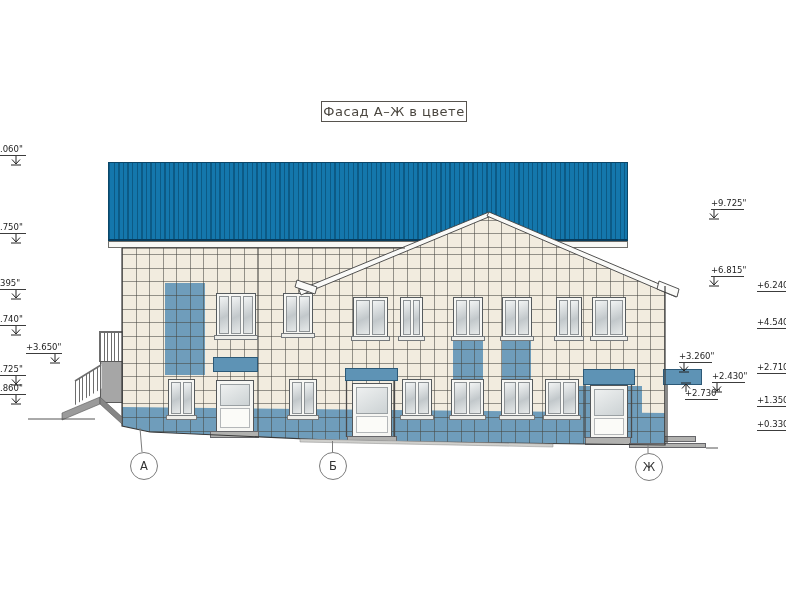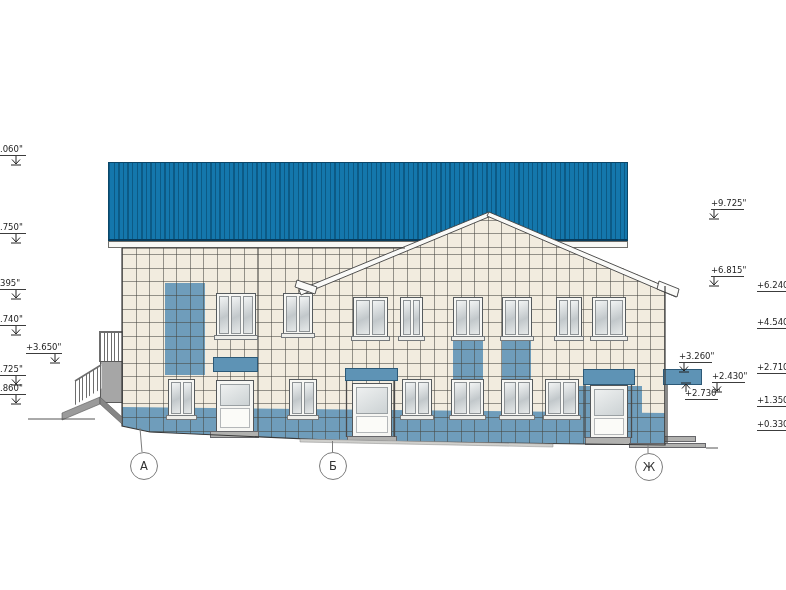--- a/index.html
+++ b/index.html
@@ -49,20 +49,23 @@
   .titlebox{position:absolute;left:321px;top:101px;width:146px;height:21px;border:1.3px solid #57534e;
         display:flex;align-items:center;justify-content:center;font-size:13px;font-weight:400;
         color:#4a463f;letter-spacing:.5px;box-sizing:border-box;}
   svg.lines{position:absolute;left:0;top:0;}
 </style>
 </head>
 <body>
 
 <div id="canvas">
 
+  <div class="titlebox">
+    <span>Фасад А–Ж в цвете</span>
+  </div>
 
   <div class="roof"></div>
   <div class="eave"></div>
 
   <div class="face">
 
     <div class="bluetile" style="left:165px;top:283px;width:40px;height:92px"></div>
     <div class="bluetile" style="left:453px;top:339px;width:30px;height:41px"></div>
     <div class="bluetile" style="left:502px;top:339px;width:29px;height:41px"></div>
     <div class="bluetile" style="left:577px;top:386px;width:14px;height:58px"></div>

